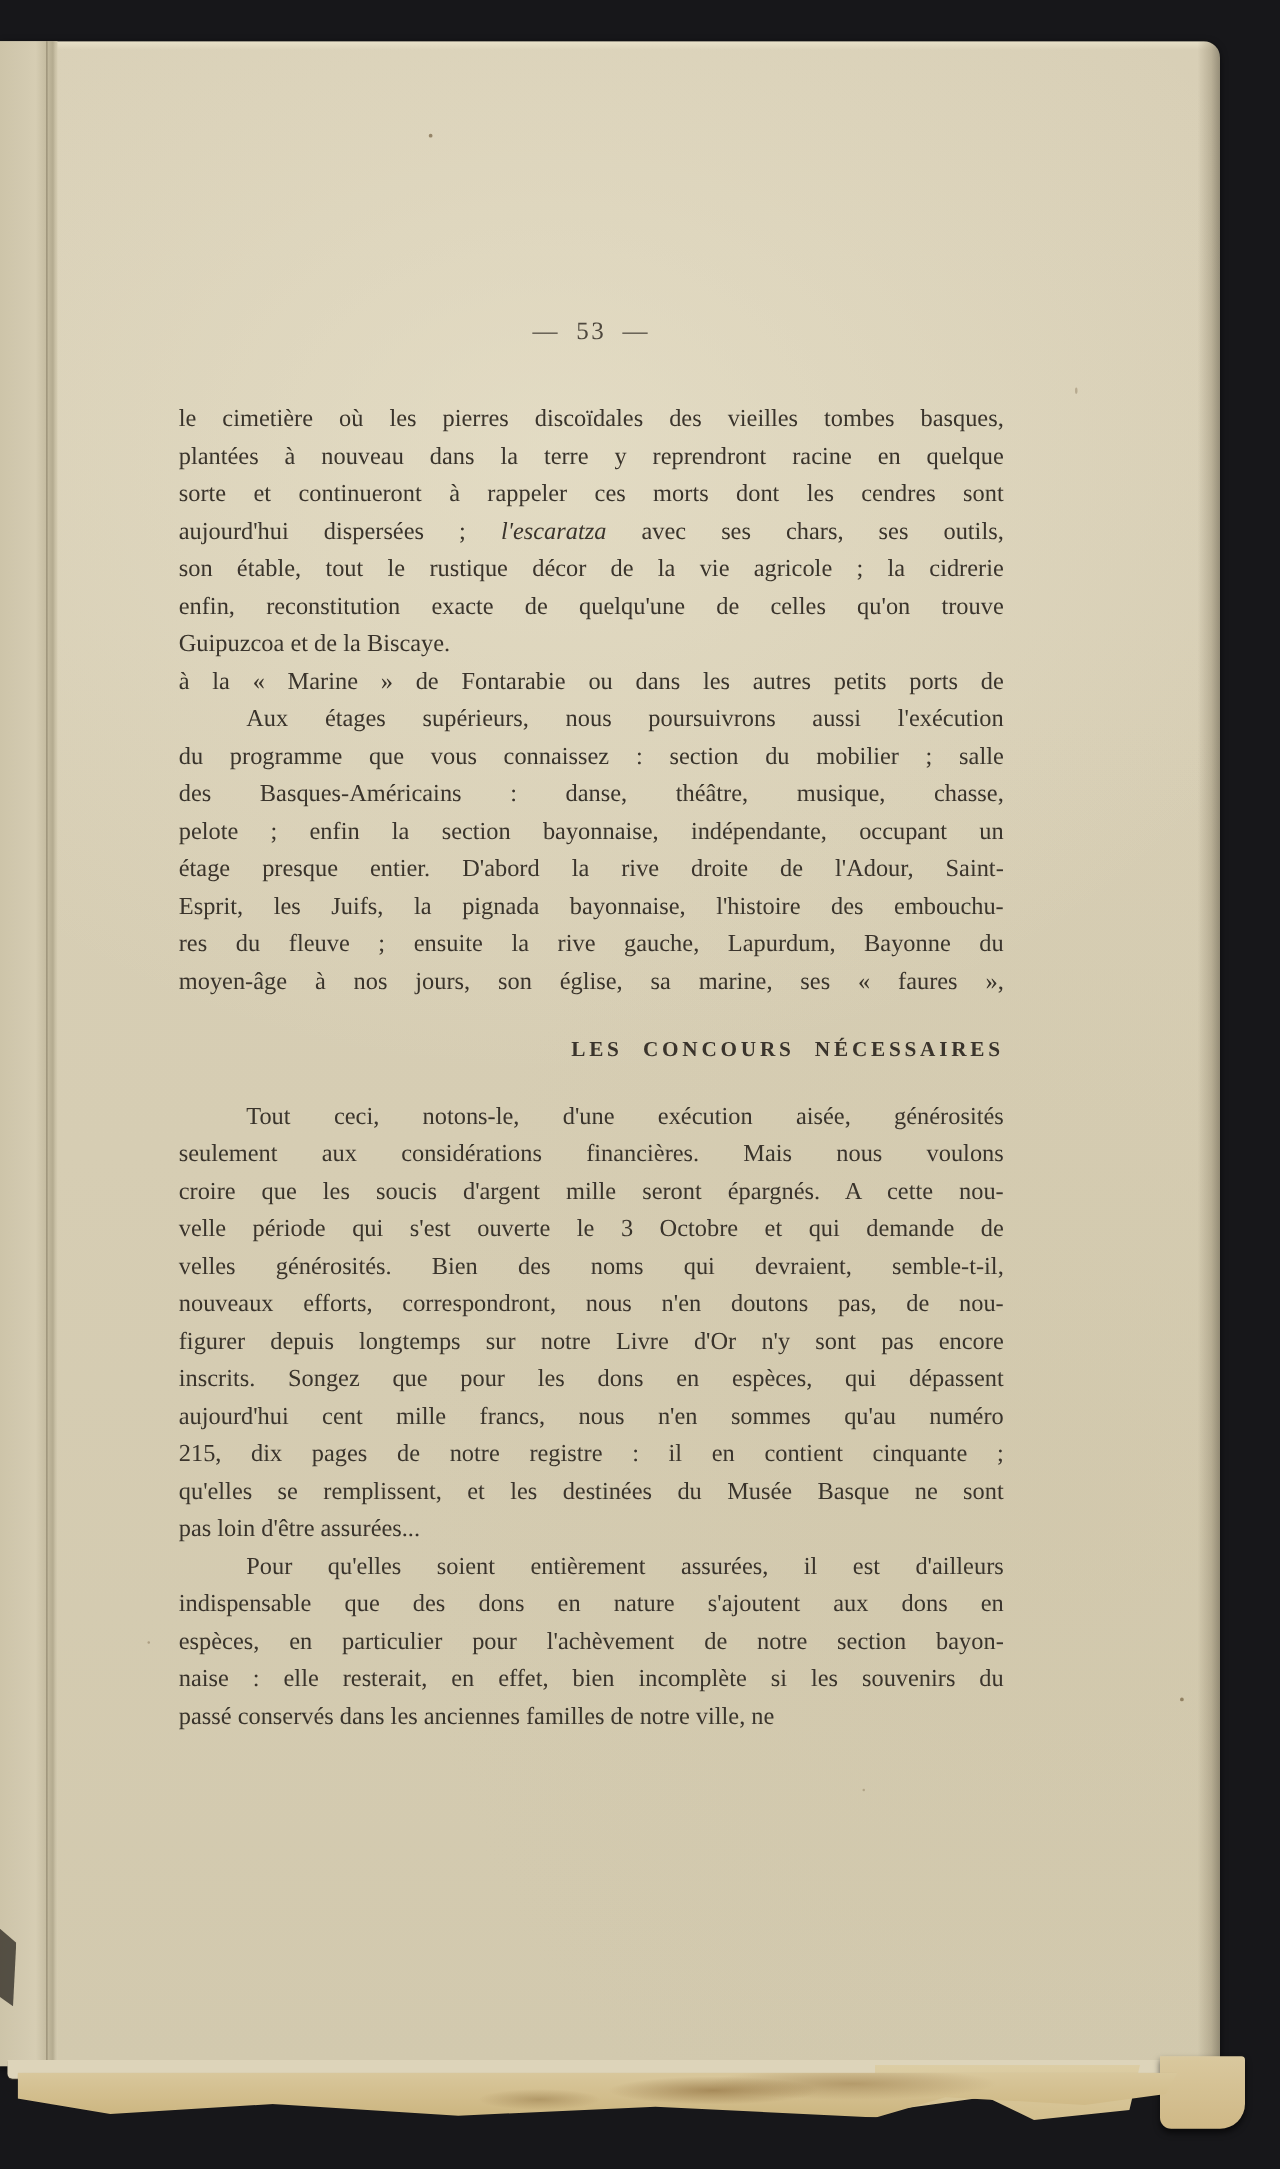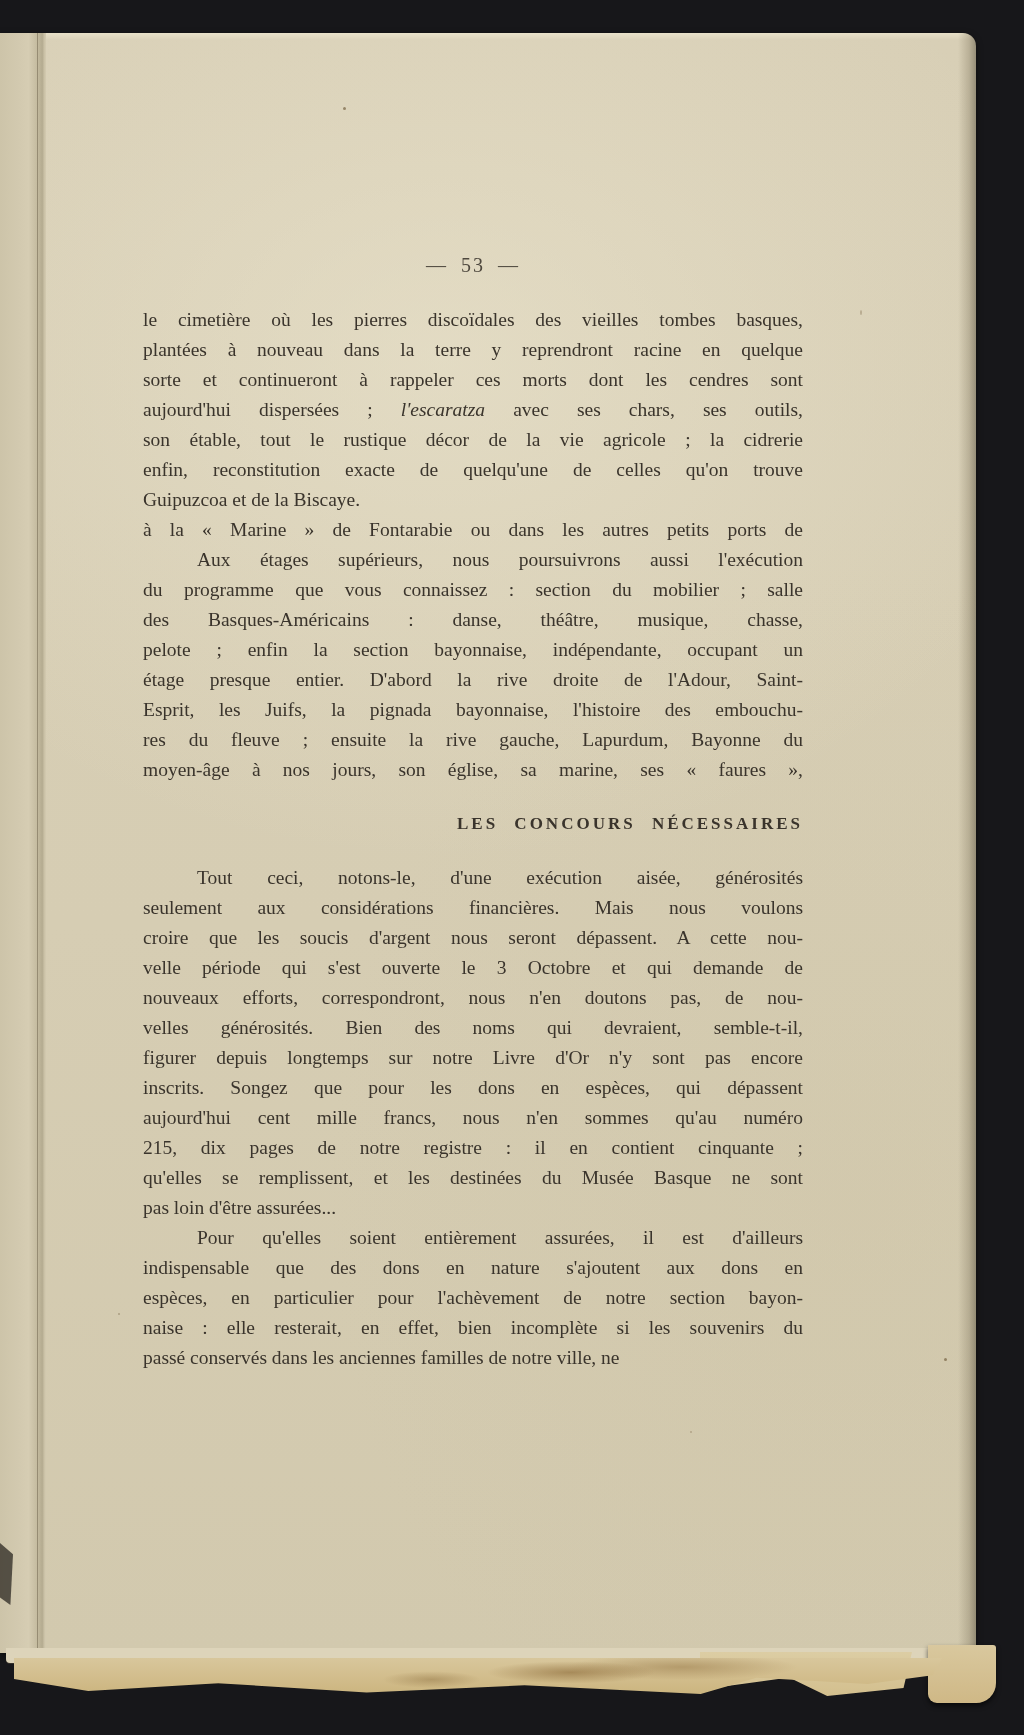--- a/index.html
+++ b/index.html
@@ -83,21 +83,21 @@
   }
   
   .speck{position:absolute;border-radius:50%;background:rgba(110,90,58,.65);}
   
   .page-number{
     position:absolute;left:143px;top:217px;width:660px;
     text-align:center;font-size:20px;line-height:30px;
     letter-spacing:2px;word-spacing:6px;color:var(--ink);opacity:.88;font-family:Liberation Serif, serif;
   }
   .textcol{
-    position:absolute;left:143px;top:272px;width:660px;
+    position:absolute;left:143px;top:288px;width:660px;
     font-size:19.5px;line-height:30px;color:var(--ink);
     text-rendering:optimizeLegibility;
   }
   .para{margin:0;}
   .line{text-align:justify;}
   .line-just{text-align-last:justify;}
   .line-last{text-align-last:left;}
   .line-indent{text-indent:54px;}
   .line em{}
   .section-heading{
@@ -132,24 +132,24 @@
         <div class="line line-just">pelote ; enfin la section bayonnaise, indépendante, occupant un</div>
         <div class="line line-just">étage presque entier. D'abord la rive droite de l'Adour, Saint-</div>
         <div class="line line-just">Esprit, les Juifs, la pignada bayonnaise, l'histoire des embouchu-</div>
         <div class="line line-just">res du fleuve ; ensuite la rive gauche, Lapurdum, Bayonne du</div>
         <div class="line line-just">moyen-âge à nos jours, son église, sa marine, ses « faures »,</div>
       </div>
     <h2 class="section-heading">LES CONCOURS NÉCESSAIRES</h2>
     <div class="para">
         <div class="line line-just line-indent">Tout ceci, notons-le, d'une exécution aisée, générosités</div>
         <div class="line line-just">seulement aux considérations financières. Mais nous voulons</div>
-        <div class="line line-just">croire que les soucis d'argent nous seront dépassent. A cette nou-</div>
+        <div class="line line-just">croire que les soucis d'argent mille seront épargnés. A cette nou-</div>
         <div class="line line-just">velle période qui s'est ouverte le 3 Octobre et qui demande de</div>
+        <div class="line line-just">velles générosités. Bien des noms qui devraient, semble-t-il,</div>
         <div class="line line-just">nouveaux efforts, correspondront, nous n'en doutons pas, de nou-</div>
-        <div class="line line-just">velles générosités. Bien des noms qui devraient, semble-t-il,</div>
         <div class="line line-just">figurer depuis longtemps sur notre Livre d'Or n'y sont pas encore</div>
         <div class="line line-just">inscrits. Songez que pour les dons en espèces, qui dépassent</div>
         <div class="line line-just">aujourd'hui cent mille francs, nous n'en sommes qu'au numéro</div>
         <div class="line line-just">215, dix pages de notre registre :  il  en contient cinquante ;</div>
         <div class="line line-just">qu'elles se remplissent, et les destinées du Musée Basque ne sont</div>
         <div class="line line-last">pas loin d'être assurées...</div>
       </div>
     <div class="para">
         <div class="line line-just line-indent">Pour qu'elles soient entièrement assurées, il est d'ailleurs</div>
         <div class="line line-just">indispensable que des dons en nature s'ajoutent aux dons en</div>

